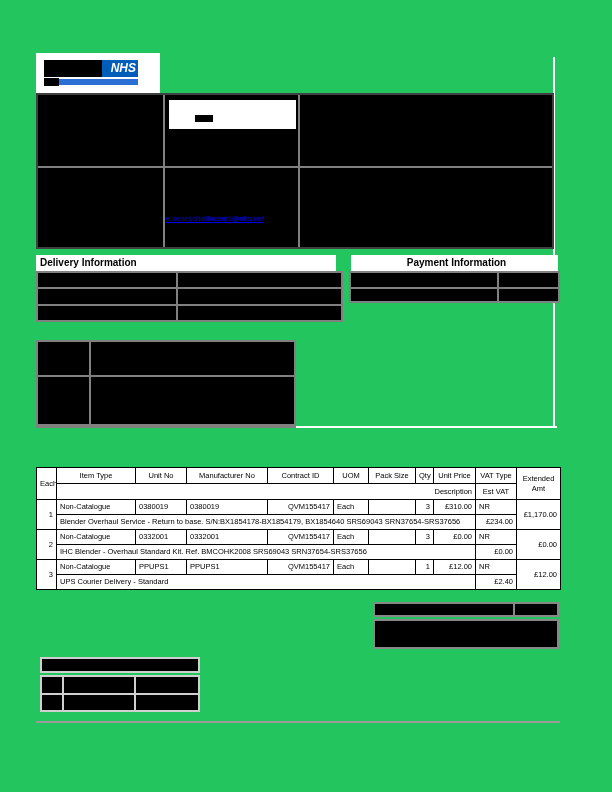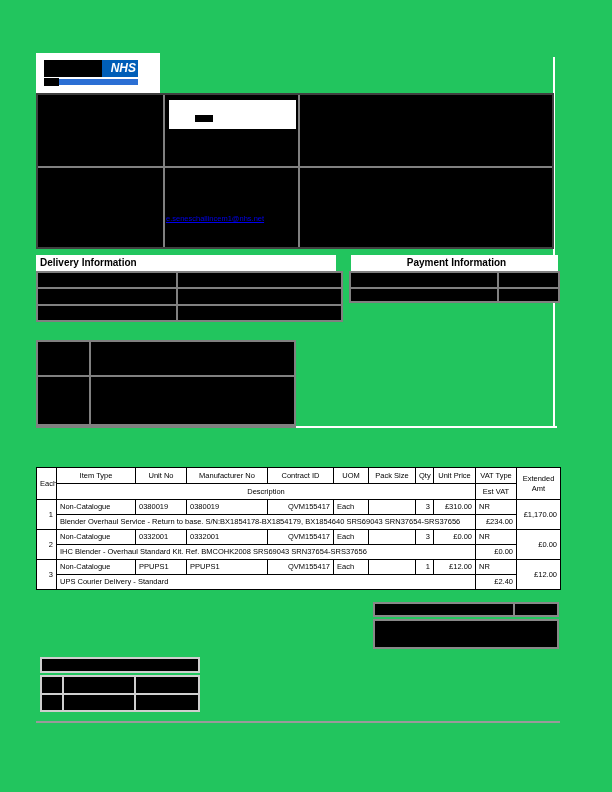--- a/index.html
+++ b/index.html
@@ -129,21 +129,21 @@
         <th>Manufacturer No</th>
         <th>Contract ID</th>
         <th>UOM</th>
         <th>Pack Size</th>
         <th>Qty</th>
         <th>Unit Price</th>
         <th>VAT Type</th>
         <th rowspan="2">Extended Amt</th>
       </tr>
       <tr class="hrow">
-        <th colspan="8" style="text-align:center">Description</th>
+        <th colspan="8" style="text-align:right">Description</th>
         <th>Est VAT</th>
       </tr>
 
       <tr class="drow">
         <td rowspan="2" class="c">1</td>
         <td class="l">Non-Catalogue</td>
         <td class="l">0380019</td>
         <td class="l">0380019</td>
         <td class="c">QVM155417</td>
         <td class="l">Each</td>

